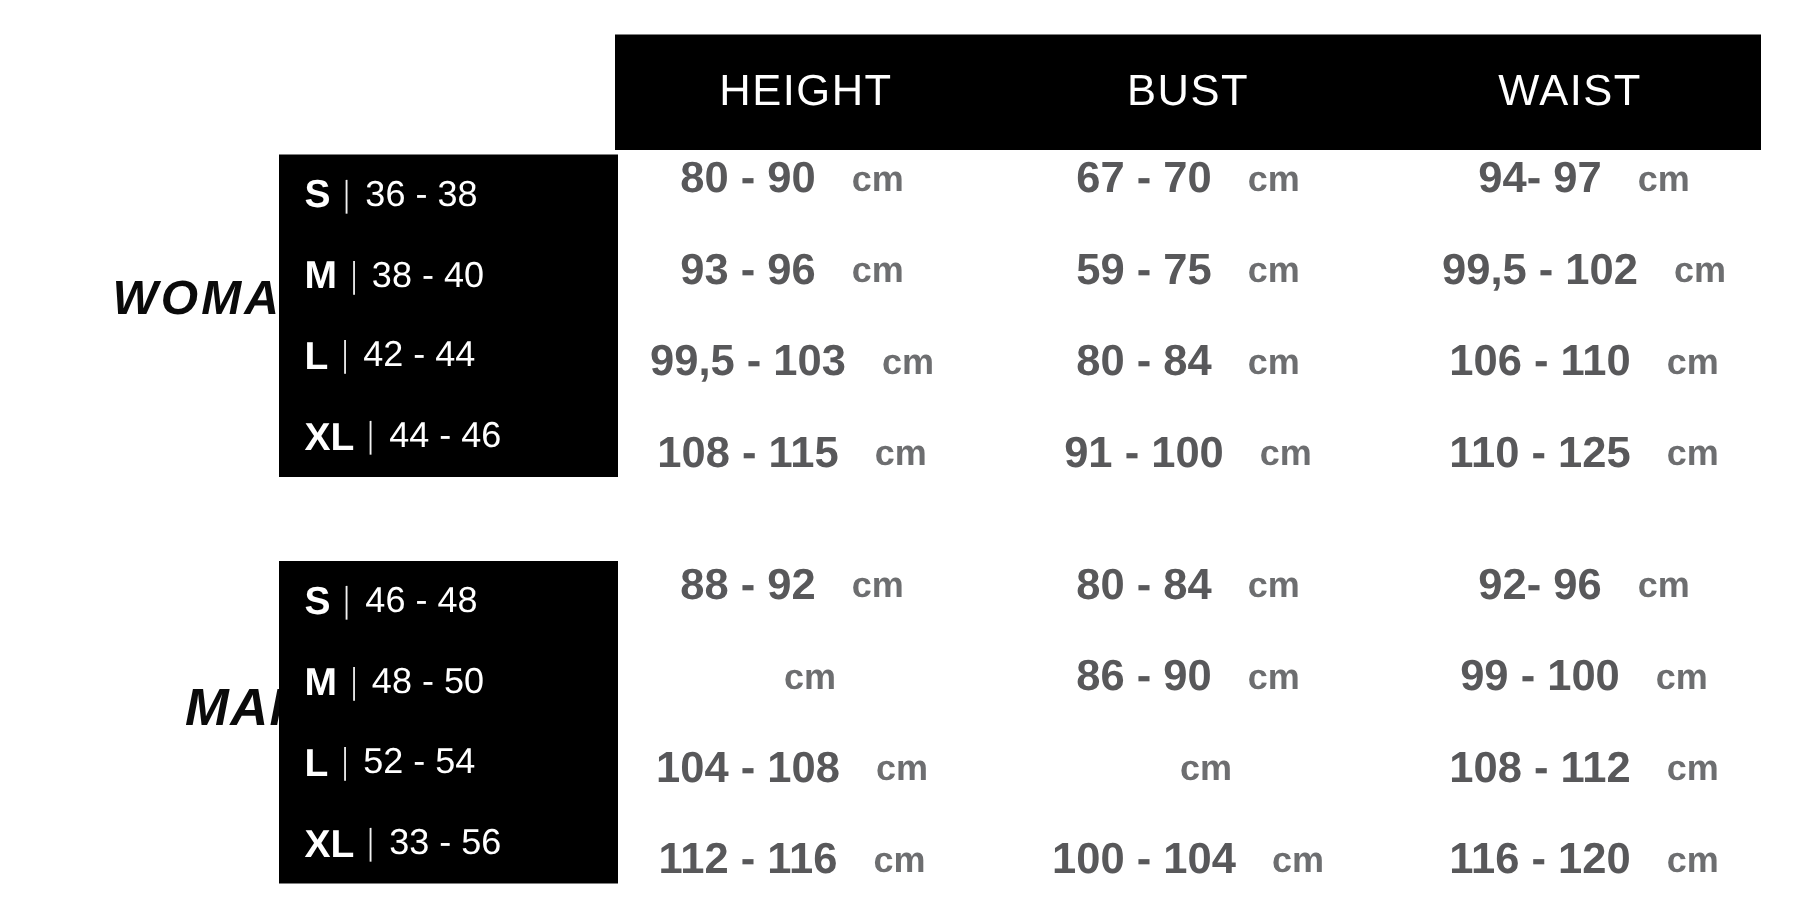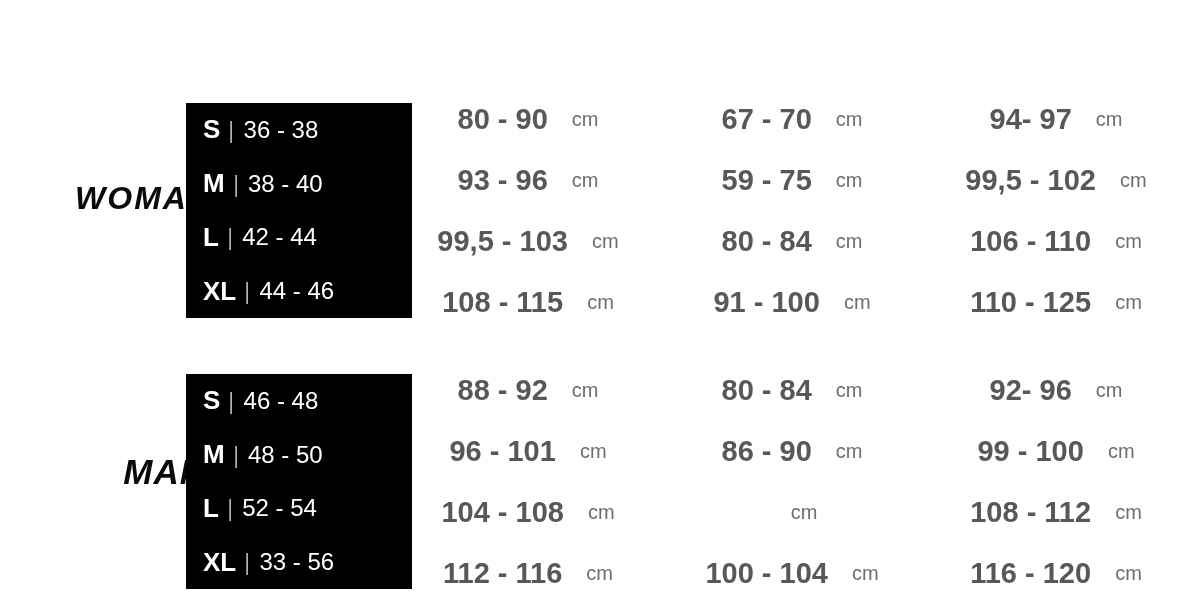--- a/index.html
+++ b/index.html
@@ -121,31 +121,36 @@
     align-items: center;
     justify-content: center;
     white-space: nowrap;
   }
   .value-num {
     font-weight: bold;
     font-size: 29px;
     color: var(--value-number);
   }
   .value-unit {
-    font-weight: 400;
-    font-size: 20px;
+    font-weight: 700;
+    font-size: 24px;
     color: var(--value-unit);
     margin-left: 24px;
   }
 </style>
 </head>
 <body>
 
 <div class="canvas">
 
+  <div class="header-bar">
+    <div class="header-cell">HEIGHT</div>
+    <div class="header-cell">BUST</div>
+    <div class="header-cell">WAIST</div>
+  </div>
 
   <div class="gender-label woman">WOMAN</div>
   <div class="gender-label man">MAN</div>
 
   <div class="size-box woman">
     <div class="size-row">
       <span class="size-letter">S</span>
       <span class="size-sep">|</span>
       <span class="size-range">36 - 38</span>
     </div>
@@ -247,21 +252,20 @@
     </div>
     <div class="value-cell">
       <span class="value-num">80 - 84</span>
       <span class="value-unit">cm</span>
     </div>
     <div class="value-cell">
       <span class="value-num">92- 96</span>
       <span class="value-unit">cm</span>
     </div>
     <div class="value-cell">
-      <span class="value-num">96 - 101</span>
       <span class="value-unit">cm</span>
     </div>
     <div class="value-cell">
       <span class="value-num">86 - 90</span>
       <span class="value-unit">cm</span>
     </div>
     <div class="value-cell">
       <span class="value-num">99 - 100</span>
       <span class="value-unit">cm</span>
     </div>

